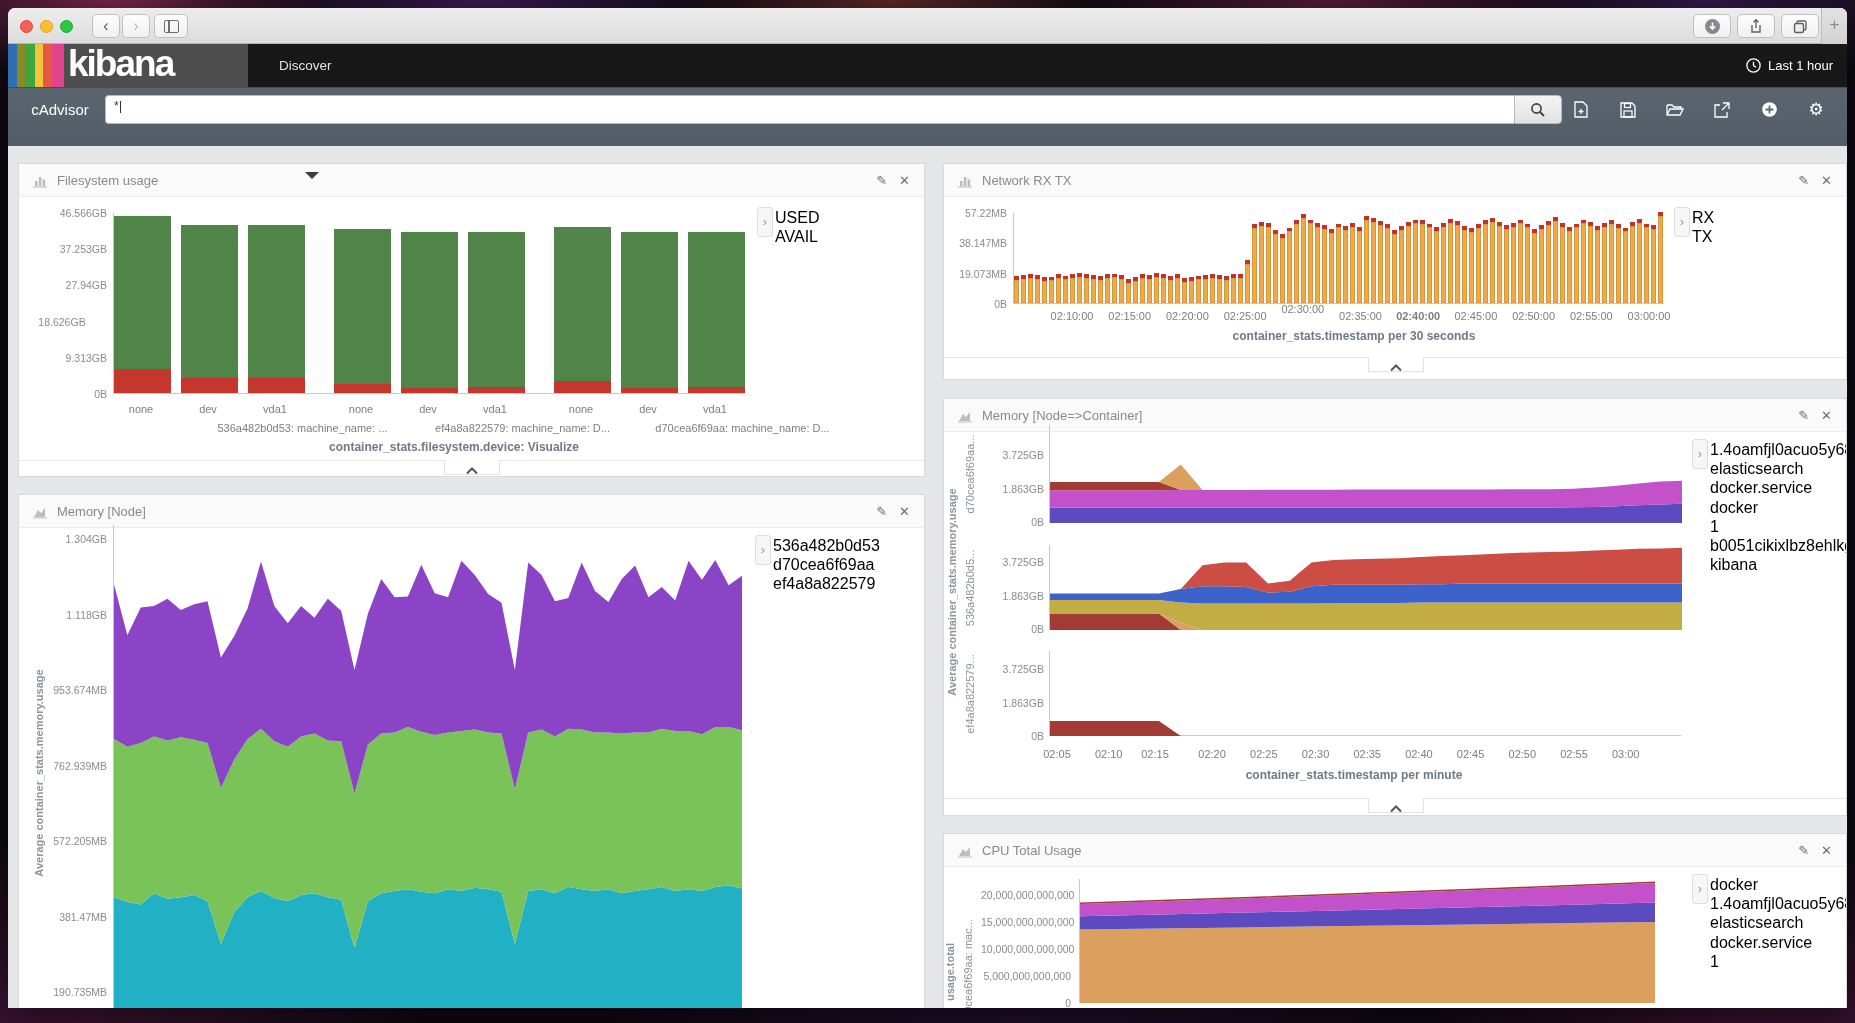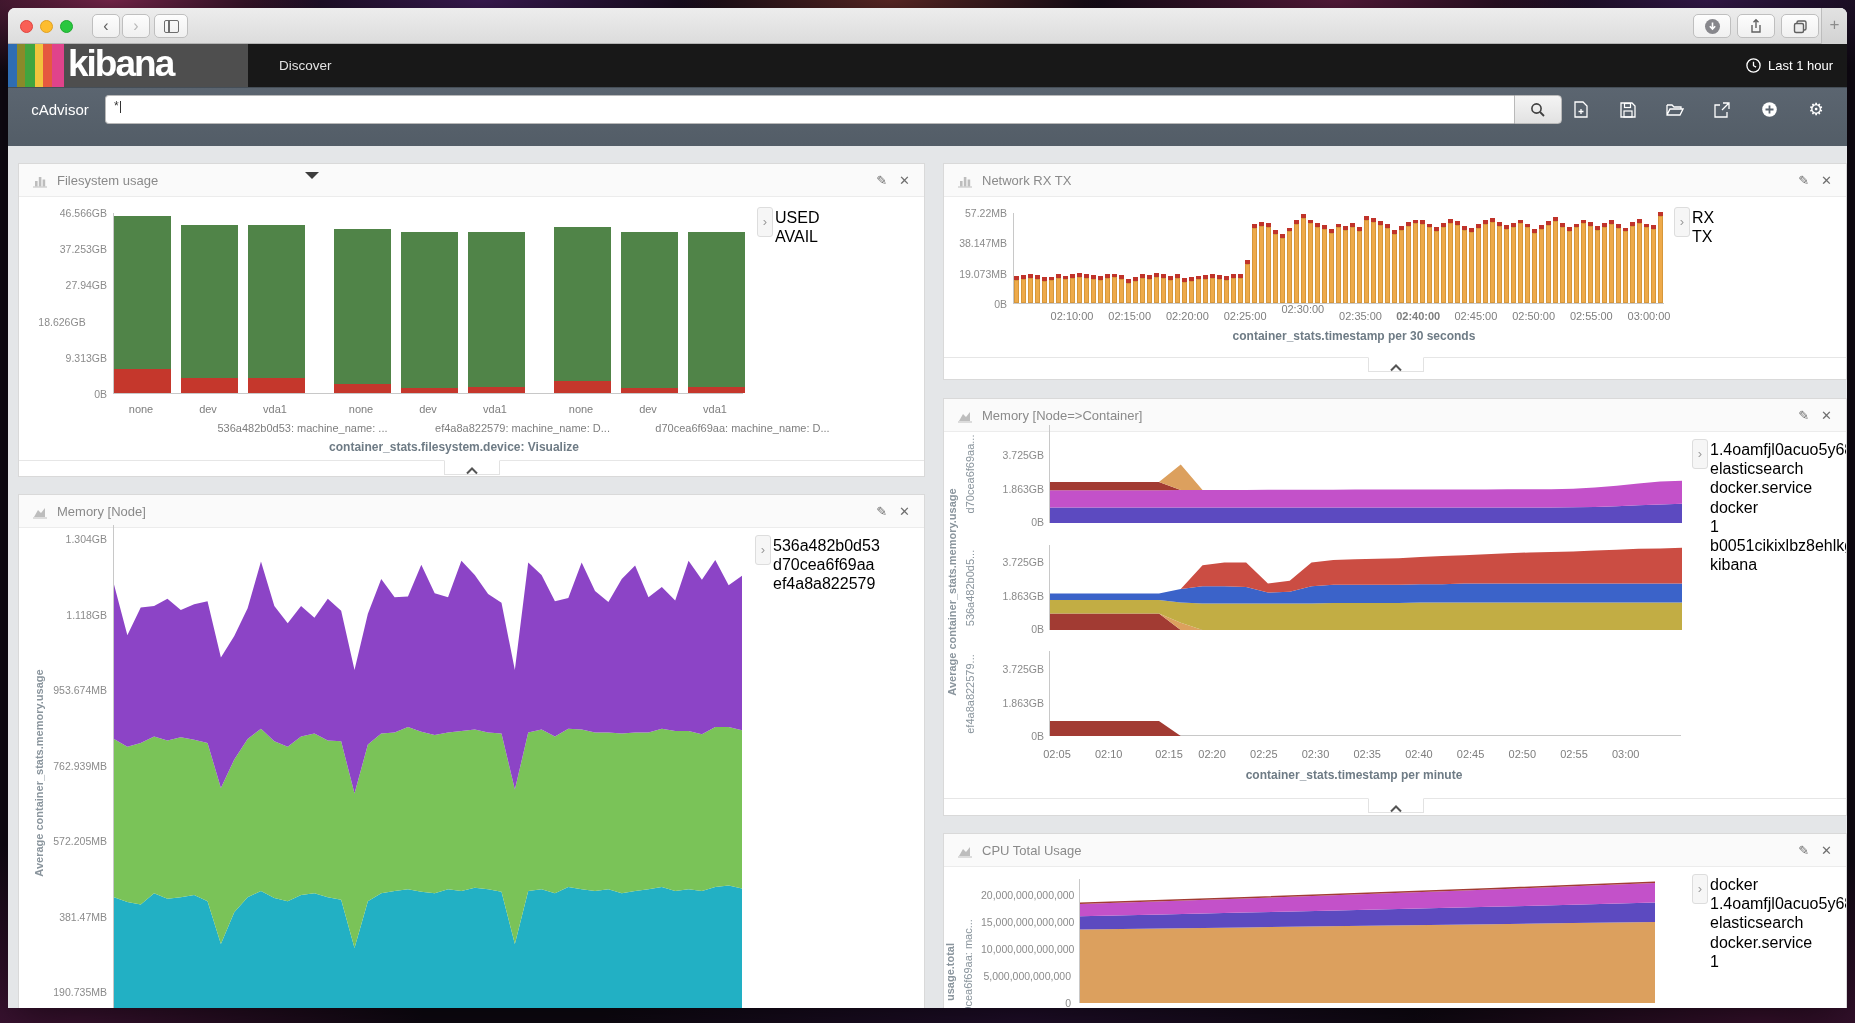--- a/index.html
+++ b/index.html
@@ -590,21 +590,21 @@
           <div class="tick" style="left: 10px; top: 298.4px; width: 90px; text-align: right;">0B</div>
           <div class="plot" style="left: 105px; top: 219px; width: 632px; height: 85px;">
             <svg width="632" height="85">
               <path d="M0,70.02525L21.79310344827586,70.02525L43.58620689655172,70.02525L65.37931034482759,70.02525L87.17241379310344,70.02525L108.96551724137932,70.02525L130.75862068965517,84.99025L152.55172413793105,84.99025L174.3448275862069,84.99025L196.13793103448276,84.99025L217.93103448275863,84.99025L239.72413793103448,84.99025L261.51724137931035,84.99025L283.3103448275862,84.99025L305.1034482758621,84.99025L326.89655172413796,84.99025L348.6896551724138,84.99025L370.48275862068965,84.99025L392.2758620689655,84.99025L414.06896551724134,84.99025L435.86206896551727,84.99025L457.6551724137931,84.99025L479.44827586206895,84.99025L501.2413793103448,84.99025L523.0344827586207,84.99025L544.8275862068965,84.99025L566.6206896551724,84.99025L588.4137931034483,84.99025L610.2068965517242,84.99025L632,84.99025L632,84.99025L610.2068965517242,84.99025L588.4137931034483,84.99025L566.6206896551724,84.99025L544.8275862068965,84.99025L523.0344827586207,84.99025L501.2413793103448,84.99025L479.44827586206895,84.99025L457.6551724137931,84.99025L435.86206896551727,84.99025L414.06896551724134,84.99025L392.2758620689655,84.99025L370.48275862068965,84.99025L348.6896551724138,84.99025L326.89655172413796,84.99025L305.1034482758621,84.99025L283.3103448275862,84.99025L261.51724137931035,84.99025L239.72413793103448,84.99025L217.93103448275863,84.99025L196.13793103448276,84.99025L174.3448275862069,84.99025L152.55172413793105,84.99025L130.75862068965517,84.99025L108.96551724137932,84.99025L87.17241379310344,84.99025L65.37931034482759,84.99025L43.58620689655172,84.99025L21.79310344827586,84.99025L0,84.99025Z" fill="#a23b33"></path>
             </svg>
           </div>
           <div class="rotlabel" style="left: 26px; top: 261.5px; font-weight: normal;">ef4a8a822579...</div>
           <div class="rotlabel" style="left: 8px; top: 160px;">Average container_stats.memory.usage</div>
           <div class="xtick" style="left: 113px; top: 316px;">02:05</div>
           <div class="xtick" style="left: 164.7px; top: 316px;">02:10</div>
-          <div class="xtick" style="left: 225px; top: 316px;">02:15</div>
+          <div class="xtick" style="left: 211px; top: 316px;">02:15</div>
           <div class="xtick" style="left: 268.1px; top: 316px;">02:20</div>
           <div class="xtick" style="left: 319.8px; top: 316px;">02:25</div>
           <div class="xtick" style="left: 371.5px; top: 316px;">02:30</div>
           <div class="xtick" style="left: 423.2px; top: 316px;">02:35</div>
           <div class="xtick" style="left: 474.9px; top: 316px;">02:40</div>
           <div class="xtick" style="left: 526.6px; top: 316px;">02:45</div>
           <div class="xtick" style="left: 578.3px; top: 316px;">02:50</div>
           <div class="xtick" style="left: 630px; top: 316px;">02:55</div>
           <div class="xtick" style="left: 681.7px; top: 316px;">03:00</div>
           <div class="axtitle" style="left: 410px; top: 336px;">container_stats.timestamp per minute</div>

